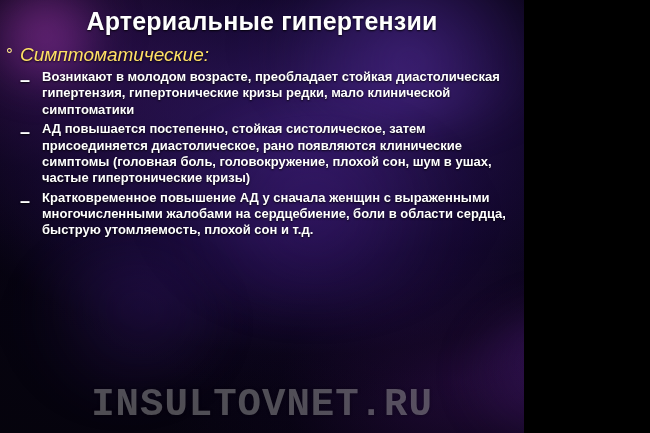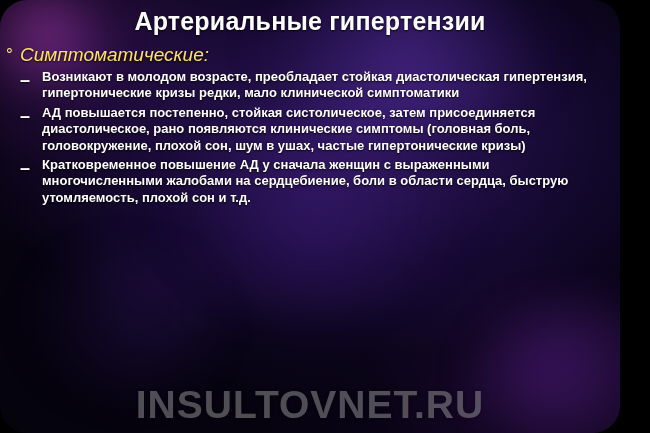--- a/index.html
+++ b/index.html
@@ -10,30 +10,29 @@
   body {
     width: 650px;
     height: 433px;
     overflow: hidden;
     font-family: "Liberation Sans", sans-serif;
     background: #000000;
   }
 
   #slide {
     position: relative;
-    width: 620px;
+    width: 524px;
     height: 433px;
     overflow: hidden;
     background:
       radial-gradient(ellipse 520px 300px at 58% 30%, rgba(60,30,120,0.75) 0%, rgba(30,12,70,0.55) 45%, rgba(6,2,18,0.2) 75%, rgba(0,0,0,0) 100%),
       radial-gradient(ellipse 260px 200px at 12% 12%, rgba(120,40,150,0.45) 0%, rgba(40,10,60,0.2) 60%, rgba(0,0,0,0) 100%),
       radial-gradient(ellipse 300px 220px at 88% 88%, rgba(70,20,110,0.40) 0%, rgba(20,5,45,0.18) 60%, rgba(0,0,0,0) 100%),
       radial-gradient(ellipse 420px 260px at 50% 55%, rgba(45,20,95,0.45) 0%, rgba(10,4,28,0.25) 60%, rgba(0,0,0,0) 100%),
       #05030c;
-    border-radius: 27px;
   }
 
   
   .blob {
     position: absolute;
     border-radius: 50%;
     filter: blur(18px);
     pointer-events: none;
   }
   .blob-a {
@@ -135,21 +134,21 @@
     z-index: 6;
     left: 0;
     right: 0;
     bottom: 6px;
     text-align: center;
     font-size: 39px;
     font-weight: bold;
     letter-spacing: 1px;
     color: rgba(255,255,255,0.30);
     text-shadow: 0 0 3px rgba(0,0,0,0.35);
-    font-family: Liberation Sans, sans-serif;
+    font-family: Liberation Mono, monospace;
     pointer-events: none;
   }
 </style>
 </head>
 <body>
 
 <div id="slide">
 
   <div class="blob blob-a"></div>
   <div class="blob blob-b"></div>

